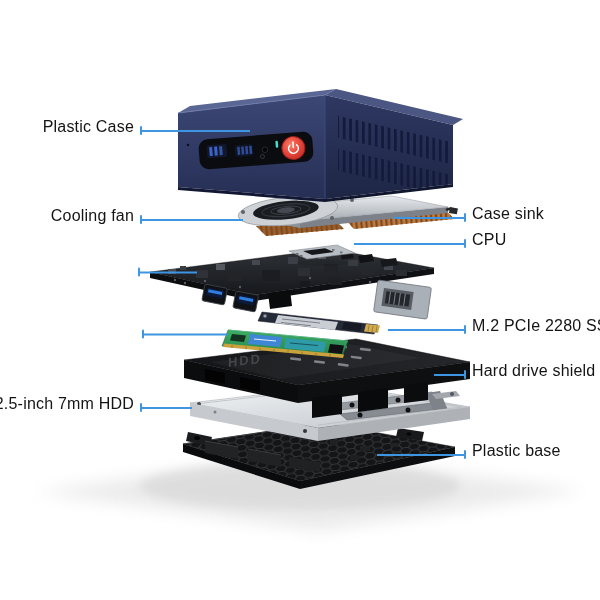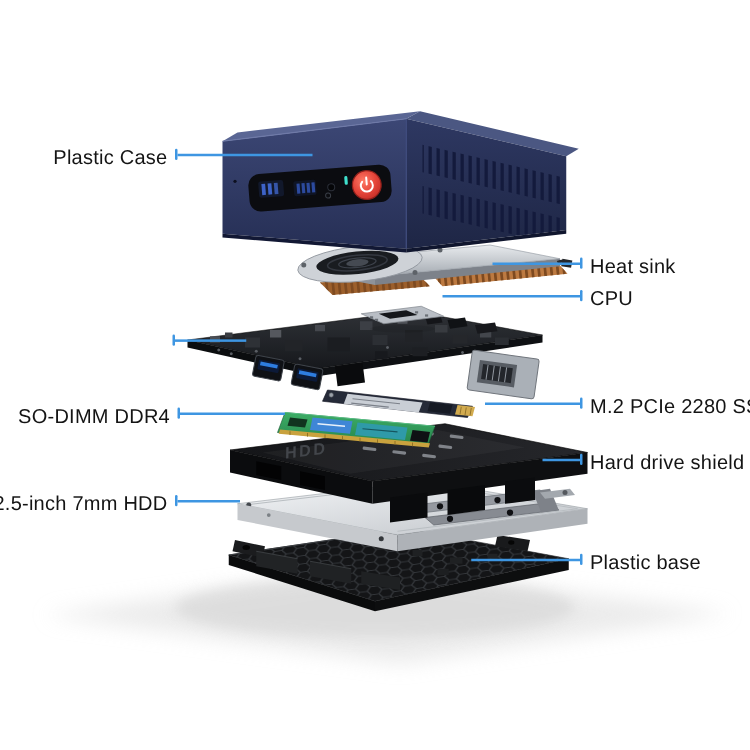--- a/index.html
+++ b/index.html
@@ -4,21 +4,21 @@
 <style>
   html,body{margin:0;padding:0;}
   body{
     width:600px;height:600px;background:#ffffff;position:relative;overflow:hidden;
     font-family:"Liberation Sans", sans-serif;
     --leader:#3e96e2; --label-text:#141414;
   }
   .stage{position:absolute;inset:0;}
   .art{position:absolute;top:0;left:0;z-index:1;}
   .label{
-    position:absolute;display:flex;align-items:flex-start;z-index:5;
+    position:absolute;display:flex;align-items:flex-end;z-index:5;
     transform:translateY(-50%);white-space:nowrap;
     font-size:16px;font-weight:500;color:var(--label-text);letter-spacing:.2px;
   }
   .label .txt{line-height:1;}
   .label.left .txt{margin-right:6px;}
   .label.right .txt{margin-left:6px;}
   .leader{display:flex;align-items:center;}
   .tick{width:2px;height:9px;background:var(--leader);border-radius:1px;flex:0 0 auto;}
   .line{height:2px;background:var(--leader);flex:0 0 auto;}
 </style>
@@ -310,47 +310,53 @@
   </g>
 </svg>
 
   <div class="label left" style="top:127px;right:350px">
     <span class="txt">Plastic Case</span>
     <span class="leader">
         <span class="tick"></span>
         <span class="line" style="width:108px"></span>
       </span>
   </div>
+  <div class="label left" style="top:216px;right:357px">
+    <span class="txt">Cooling fan</span>
+    <span class="leader">
+        <span class="tick"></span>
+        <span class="line" style="width:101px"></span>
+      </span>
+  </div>
   <div class="label left" style="top:272px;right:403px">
     <span class="leader">
         <span class="tick"></span>
         <span class="line" style="width:57px"></span>
       </span>
   </div>
   <div class="label left" style="top:334px;right:372px">
-    <span class="txt">SO-DIMM DDR4</span>
     <span class="leader">
         <span class="tick"></span>
         <span class="line" style="width:84px"></span>
       </span>
   </div>
   <div class="label left" style="top:404px;right:408px">
     <span class="txt">2.5-inch 7mm HDD</span>
     <span class="leader">
         <span class="tick"></span>
         <span class="line" style="width:50px"></span>
       </span>
   </div>
 
   <div class="label right" style="top:214px;left:394px">
     <span class="leader">
         <span class="line" style="width:70px"></span>
         <span class="tick"></span>
       </span>
-    <span class="txt">Heat sink</span>
+    <span class="txt">Case sink</span>
   </div>
   <div class="label right" style="top:240px;left:354px">
     <span class="leader">
         <span class="line" style="width:110px"></span>
         <span class="tick"></span>
       </span>
     <span class="txt">CPU</span>
   </div>
   <div class="label right" style="top:326px;left:388px">
     <span class="leader">

